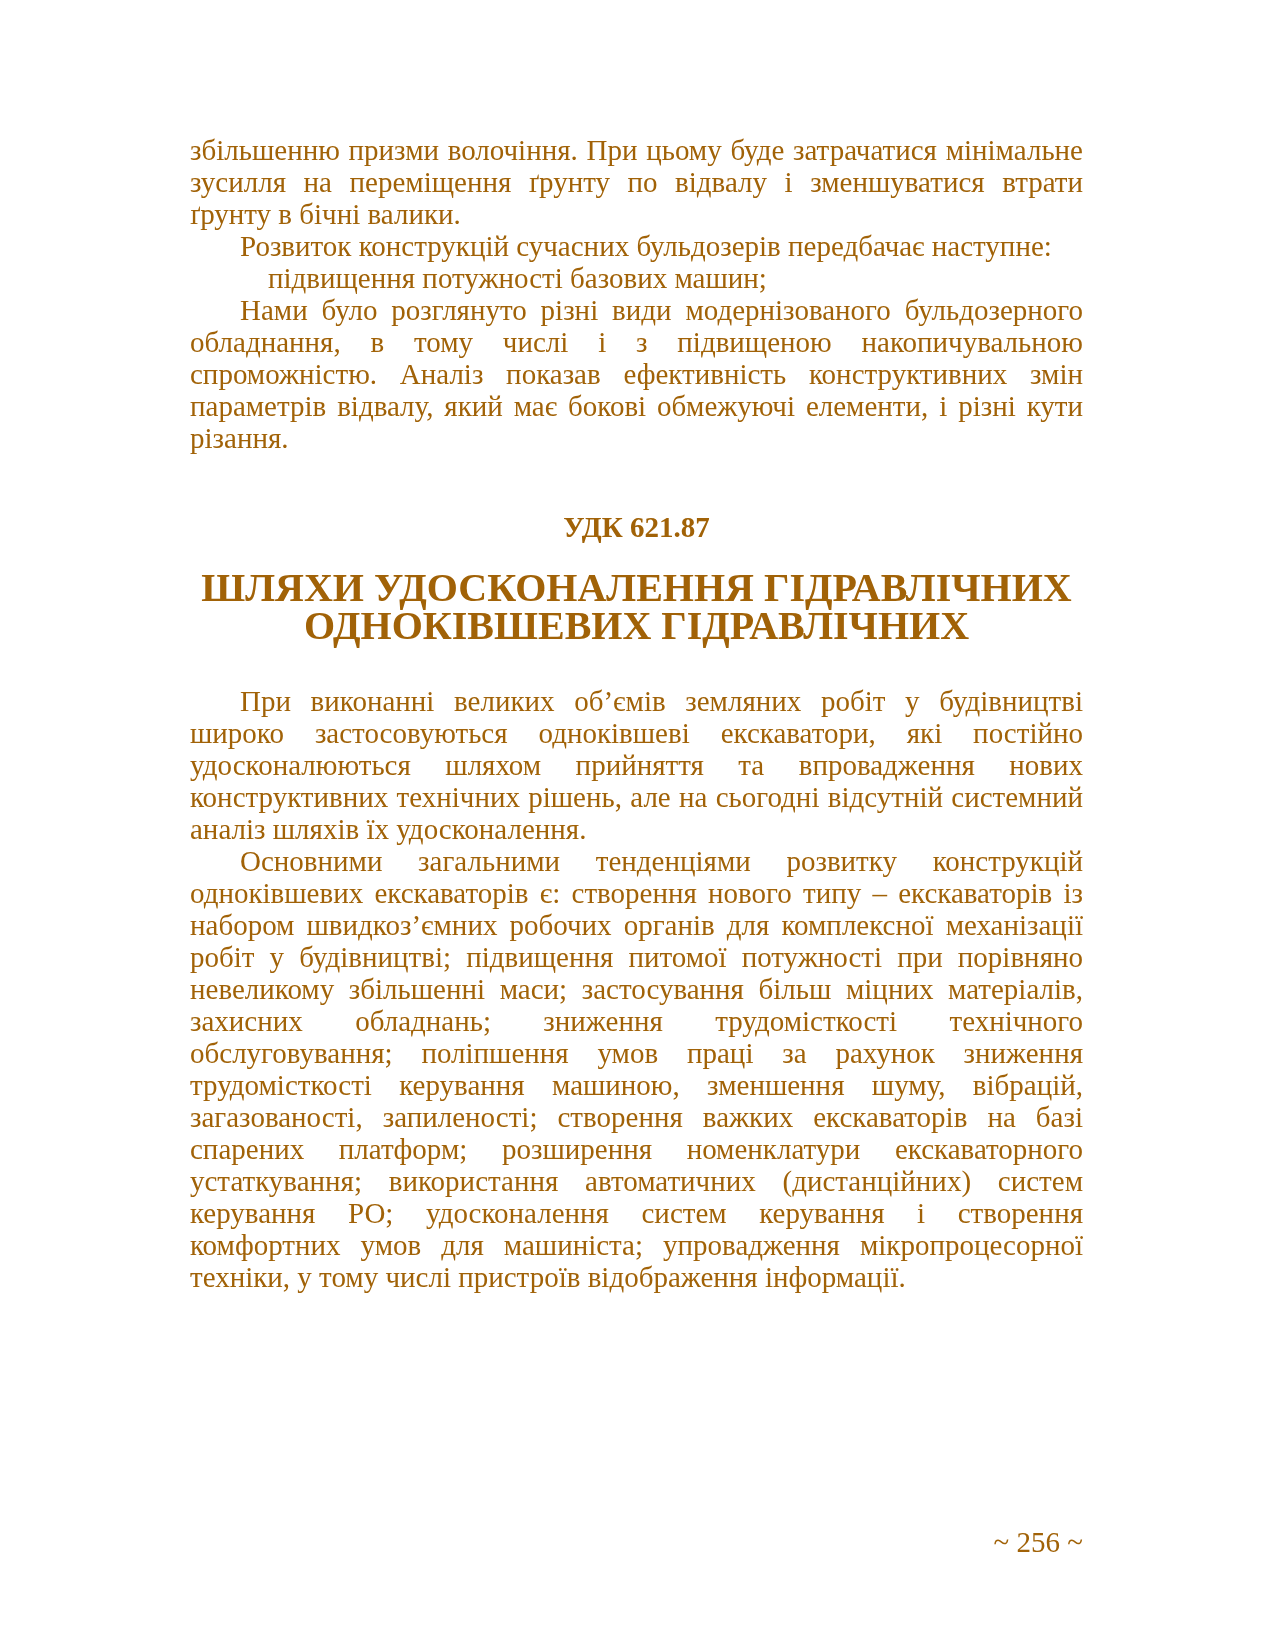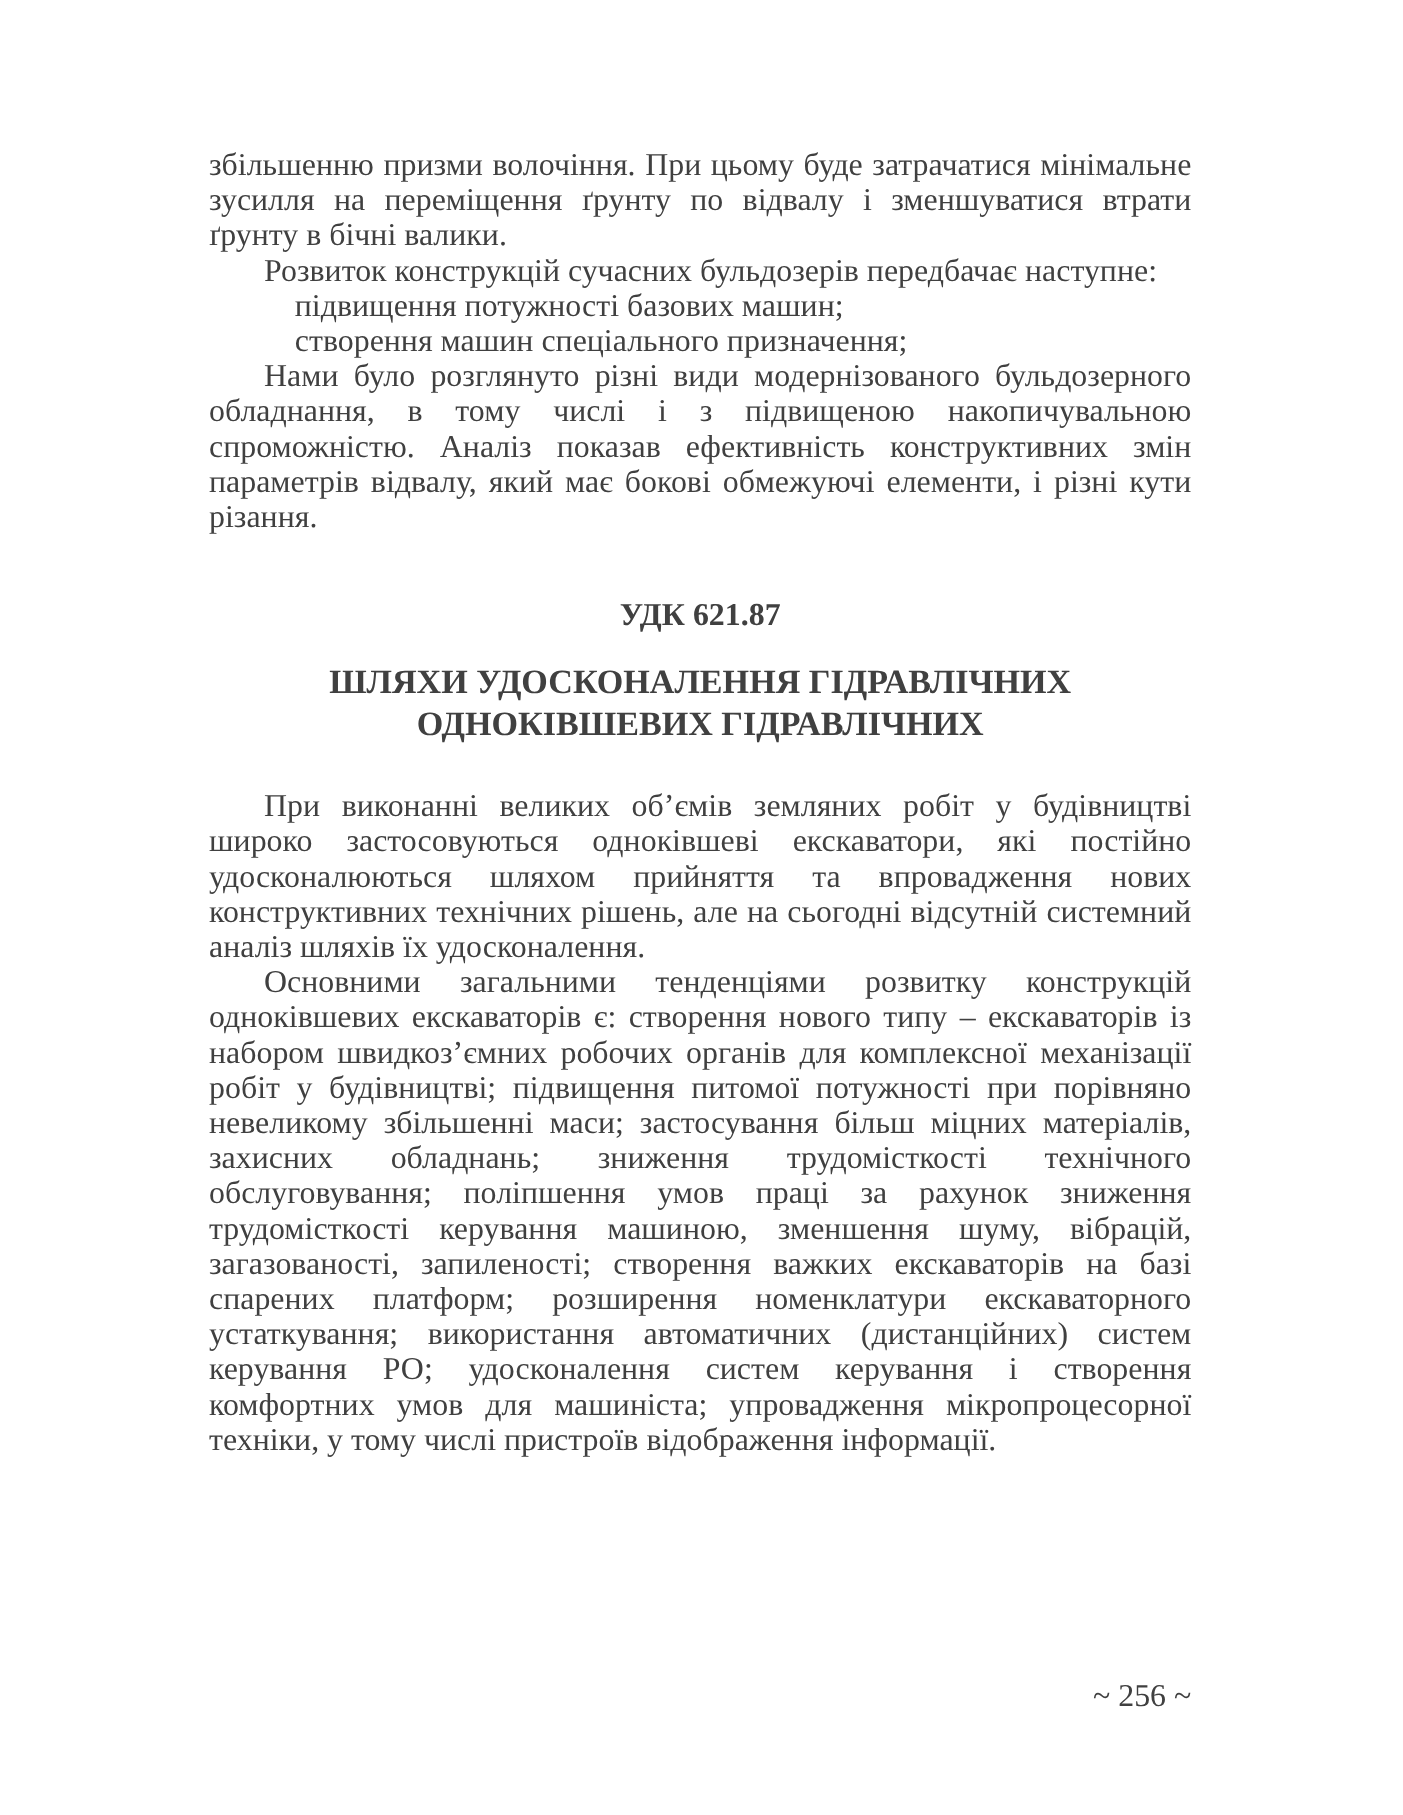--- a/index.html
+++ b/index.html
@@ -7,21 +7,21 @@
     padding: 0;
     background: #ffffff;
   }
   .page {
     position: relative;
     width: 1275px;
     height: 1650px;
     box-sizing: border-box;
     margin: 0 auto;
     background: #ffffff;
-    color: #404040;
+    color: #a16207;
     font-family: "Liberation Serif", "DejaVu Serif", serif;
     font-size: 29px;
     line-height: 32px;
     padding: 134px 192px 0 190px;
     overflow: hidden;
   }
   p {
     margin: 0;
     padding: 0;
   }
@@ -35,21 +35,21 @@
   }
   .authors {
     margin-top: 6px;
     text-align: right;
     font-style: italic;
   }
   .article-title {
     margin: 26px 0 0 0;
     text-align: center;
     font-weight: bold;
-    font-size: 31px;
+    font-size: 40px;
     line-height: 38px;
     font-family: "Liberation Serif", "DejaVu Serif", serif;
   }
   .body-first { margin-top: 40px; }
   .page-footer {
     position: absolute;
     left: 180px;
     right: 192px;
     bottom: 92px;
     text-align: right;
@@ -57,21 +57,20 @@
 </style>
 </head>
 <body>
 
 <div class="page">
 
   <section>
     <p class="justify">збільшенню призми волочіння. При цьому буде затрачатися мінімальне зусилля на переміщення ґрунту по відвалу і зменшуватися втрати ґрунту в бічні валики.</p>
     <p class="justify indent">Розвиток конструкцій сучасних бульдозерів передбачає наступне:</p>
     <p class="justify list-ind">підвищення потужності базових машин;</p>
-    <p class="justify list-ind">створення машин спеціального призначення;</p>
     <p class="justify indent">Нами було розглянуто різні види модернізованого бульдозерного обладнання, в тому числі і з підвищеною накопичувальною спроможністю. Аналіз показав ефективність конструктивних змін параметрів відвалу, який має бокові обмежуючі елементи, і різні кути різання.</p>
   </section>
 
   <section>
     <p class="udc">УДК 621.87</p>
 
 
     <h1 class="article-title">
       <span>ШЛЯХИ УДОСКОНАЛЕННЯ ГІДРАВЛІЧНИХ</span><br>
       <span>ОДНОКІВШЕВИХ ГІДРАВЛІЧНИХ</span>

